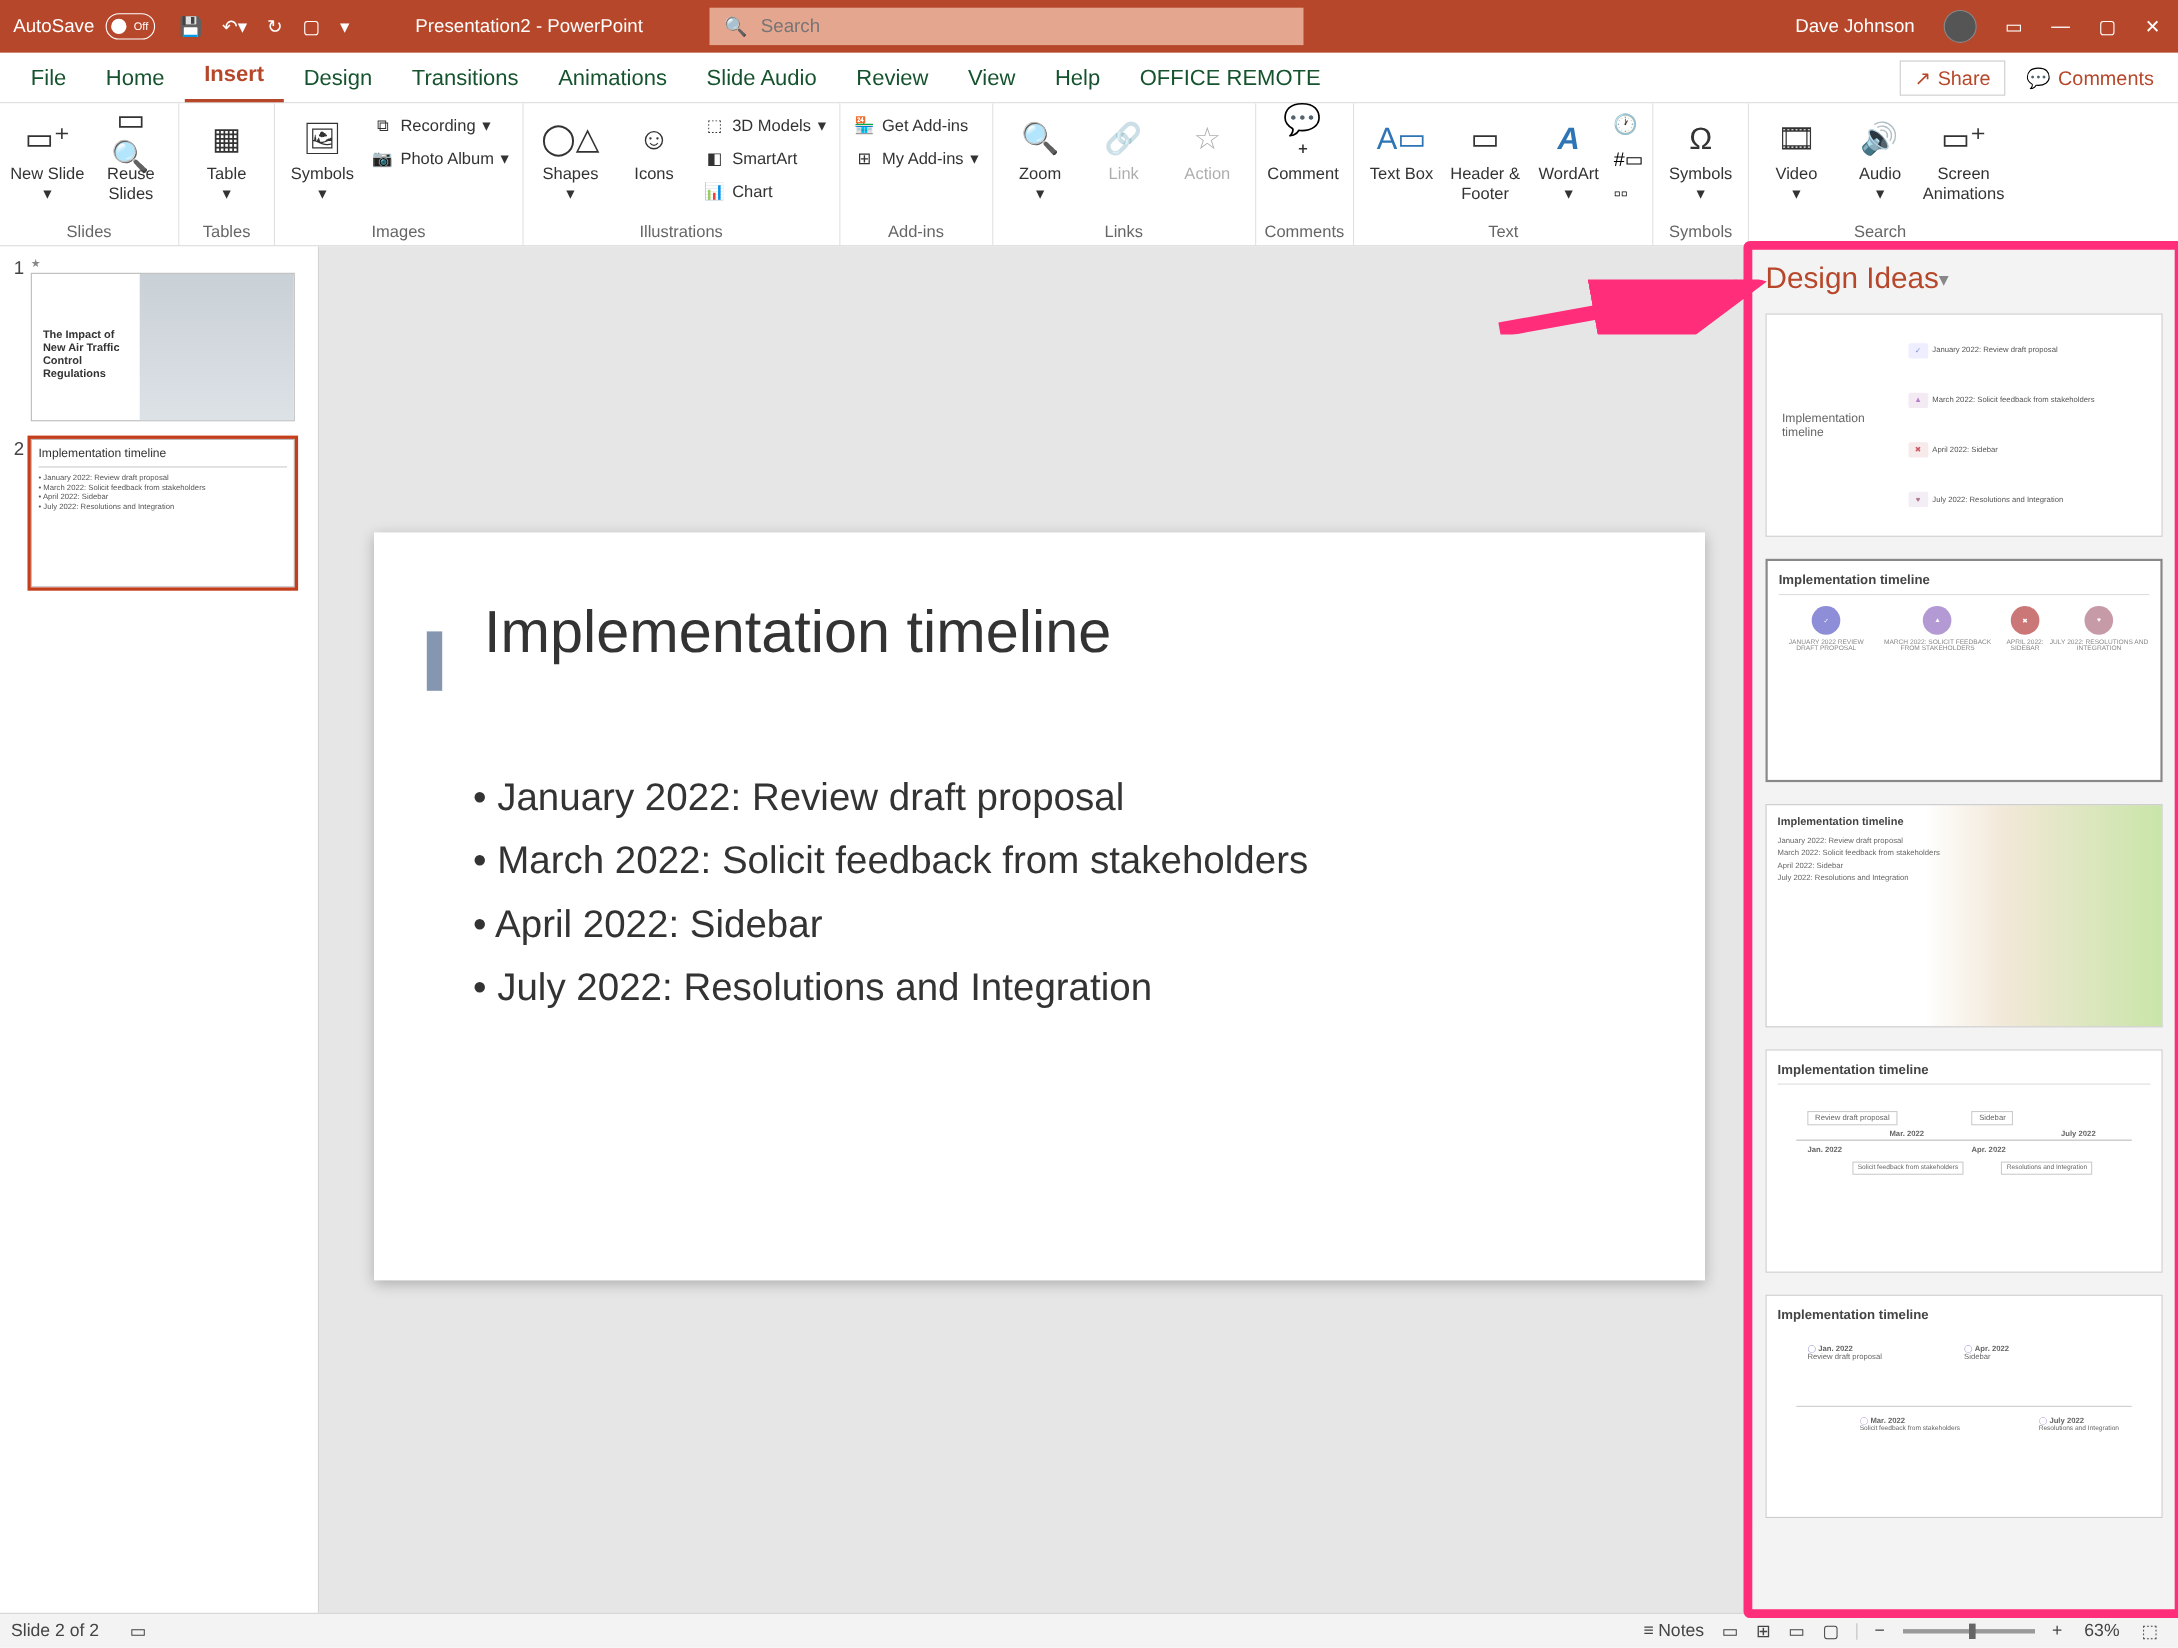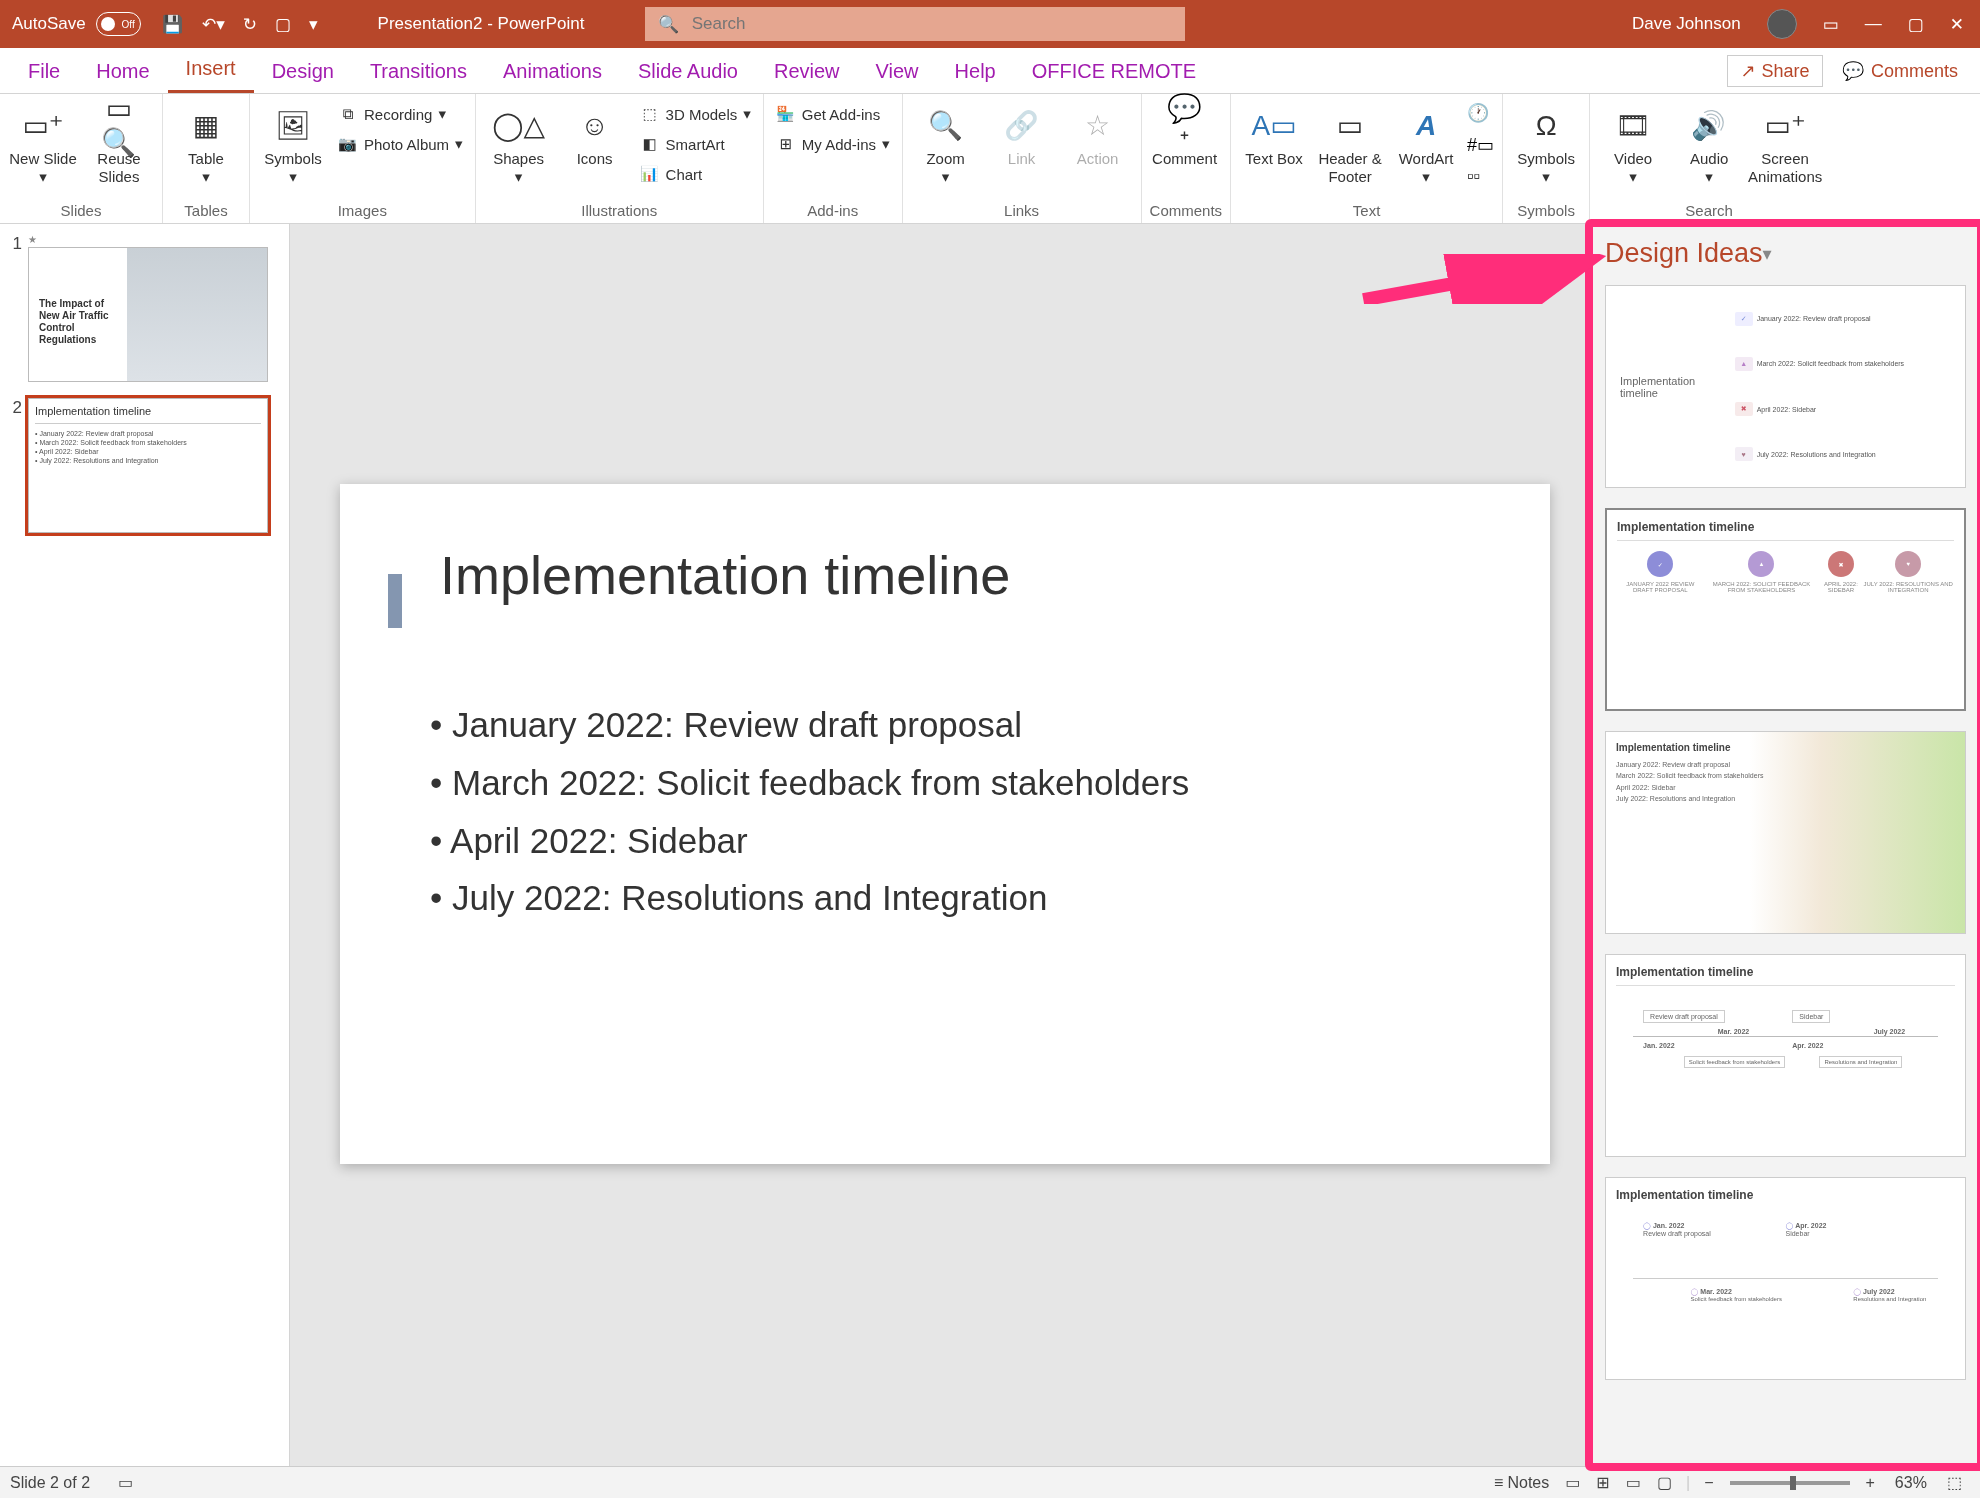--- a/index.html
+++ b/index.html
@@ -10,22 +10,22 @@
 .toggle::before{content:"";width:14px;height:14px;background:#fff;border-radius:50%;position:absolute;left:4px}
 .qat{display:flex;gap:18px;margin-left:22px;align-items:center}
 .qat span{cursor:pointer}
 .doctitle{margin-left:60px}
 .searchbox{margin-left:60px;width:540px;height:34px;background:#e5a690;display:flex;align-items:center;padding:0 14px;gap:12px;color:#5a2a1a}
 .searchbox input{background:transparent;border:none;outline:none;flex:1;font-size:17px;color:#5a2a1a}
 .titlebar-right{margin-left:auto;display:flex;align-items:center;gap:26px;margin-right:16px}
 .avatar{width:30px;height:30px;border-radius:50%;background:#555;border:1px solid #888}
 
 .tabs{height:46px;background:#fff;display:flex;align-items:flex-end;border-bottom:1px solid #d4d4d4;padding-left:10px}
-.tab{padding:10px 18px;font-size:20px;color:#a21caf;cursor:pointer}
-.tab.active{color:#b7472a;border-bottom:3px solid #b7472a;font-weight:400}
+.tab{padding:10px 18px;font-size:20px;color:#14532d;cursor:pointer}
+.tab.active{color:#b7472a;border-bottom:3px solid #b7472a;font-weight:700}
 .tabs-right{margin-left:auto;display:flex;gap:8px;align-items:center;padding-right:10px;padding-bottom:6px}
 .sharebtn{border:1px solid #ccc;padding:4px 12px;font-size:18px;display:flex;align-items:center;gap:6px;cursor:pointer;color:#b7472a}
 .commentsbtn{padding:4px 12px;font-size:18px;display:flex;align-items:center;gap:6px;cursor:pointer;color:#b7472a}
 
 .ribbon{height:130px;background:#fff;border-bottom:1px solid #d4d4d4;display:flex}
 .group{border-right:1px solid #e1e1e1;display:flex;flex-direction:column;justify-content:space-between;padding:4px 8px 2px}
 .group-label{text-align:center;font-size:15px;color:#666;padding-bottom:2px}
 .group-items{display:flex;gap:6px;flex:1;align-items:flex-start;padding-top:4px}
 .bigbtn{display:flex;flex-direction:column;align-items:center;justify-content:flex-start;width:70px;cursor:pointer;font-size:15px;color:#333;text-align:center;line-height:1.2;padding-top:4px}
 .bigbtn .icon{width:40px;height:40px;margin-bottom:4px;display:flex;align-items:center;justify-content:center;font-size:28px}

